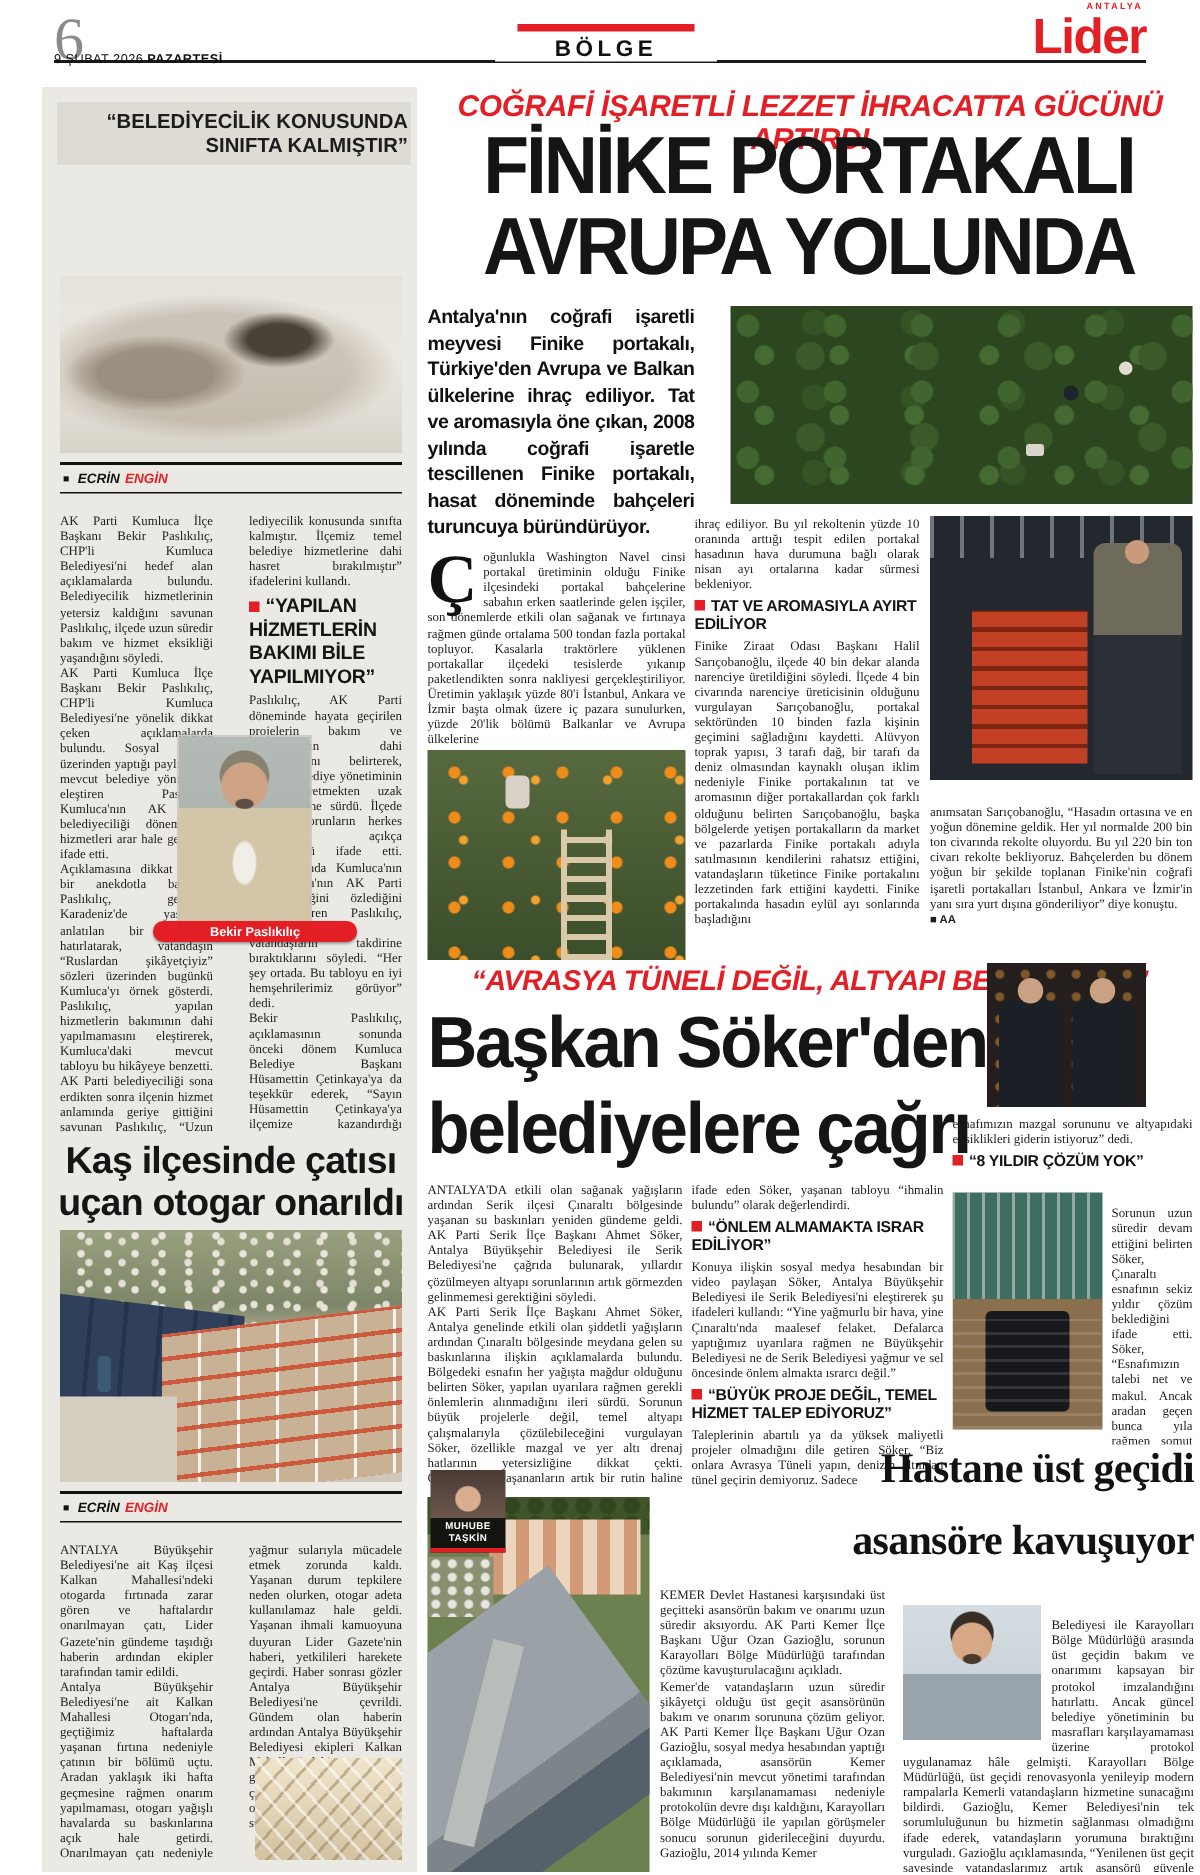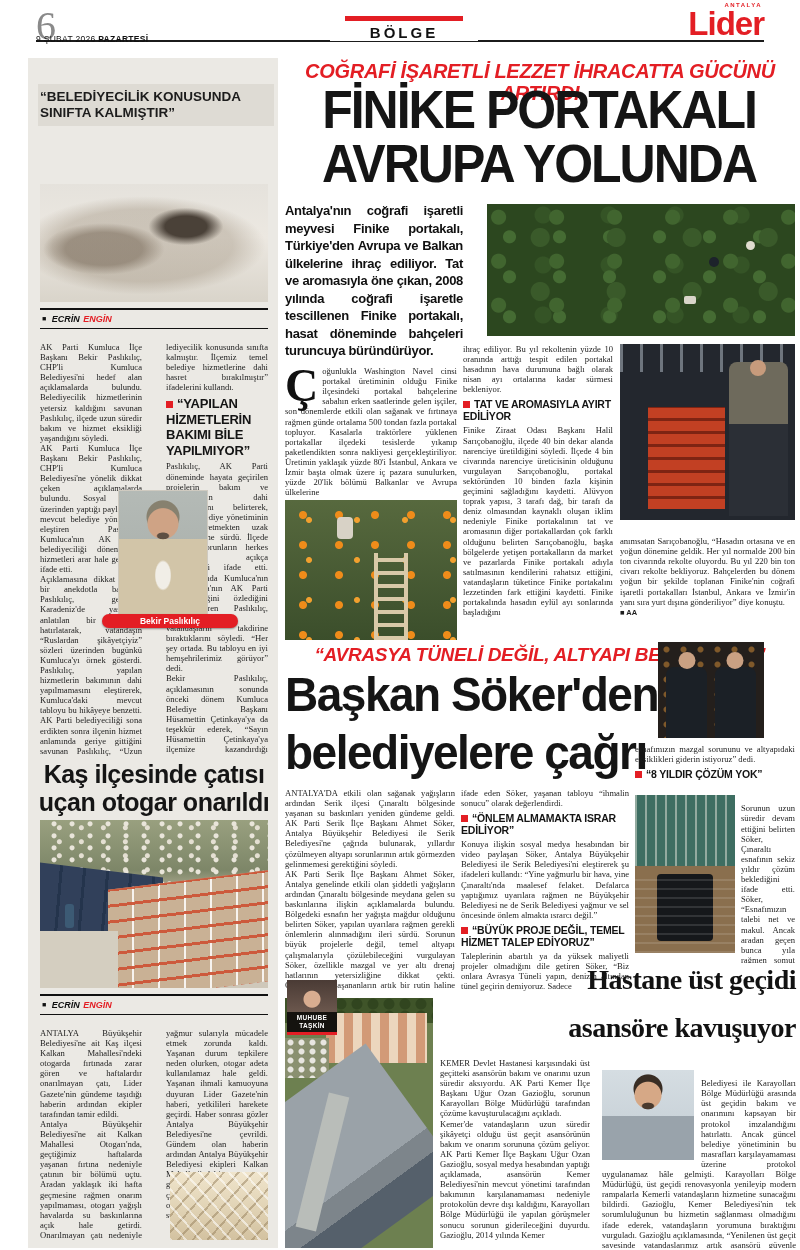--- a/index.html
+++ b/index.html
@@ -126,22 +126,22 @@
      text-align:center;padding:2px 1px;border-bottom:3px solid #e31e24;letter-spacing:.3px;}
   .ph-gazioglu{float:left;width:92px;height:90px;margin:2px 7px 2px 0;background:
      radial-gradient(ellipse 9px 5px at 50% 40%,#4a3a2e 0 60%,transparent 75%),
      radial-gradient(circle at 50% 28%,#d6a886 0 13px,transparent 14px),
      radial-gradient(circle at 50% 21%,#382d24 0 14px,transparent 15px),
      linear-gradient(180deg,rgba(0,0,0,0) 0 46px,#99a3ab 46px),
      linear-gradient(180deg,#d5dde2,#c2ccd3);}
   .flood-wrap{float:left;width:100px;height:158px;margin:2px 6px 2px 0;position:relative;}
 
   
-  .a1-kicker{left:38px;top:84px;width:232px;background:#dedbd4;padding:5px 2px;
-             font-size:13.5px;line-height:16px;font-weight:bold;text-align:left;color:#1c1c1c;}
+  .a1-kicker{left:38px;top:68px;width:232px;background:#dedbd4;padding:5px 2px;
+             font-size:13.5px;line-height:16px;font-weight:bold;text-align:right;color:#1c1c1c;}
   .a1-headline{left:32px;top:108px;width:244px;font-size:30px;line-height:33px;}
   .a1-photo{left:40px;top:184px;width:228px;height:118px;}
   .a1-byline{left:40px;top:308px;width:224px;}
   .a1-body{left:40px;top:342px;width:228px;height:414px;}
   .a1-subhead{font-size:13px;line-height:15.5px;}
   .a1-portrait{left:118px;top:490px;width:88px;height:136px;border:1px solid #cfcac0;}
   .a1-caption{left:102px;top:614px;width:120px;}
 
   
   .a2-headline{left:32px;top:760px;width:244px;font-size:25px;line-height:28px;}
@@ -288,21 +288,21 @@
     <div>Başkan Söker'den</div>
     <div>belediyelere çağrı</div>
   </div>
   <div class="abs ph ph-twomen s-photo-men">
     <div class="fig" style="left:8%;"></div>
     <div class="fig" style="right:8%;"></div>
   </div>
   <div class="abs body-text s-col1">ANTALYA'DA etkili olan sağanak yağışların ardından Serik ilçesi Çınaraltı bölgesinde yaşanan su baskınları yeniden gündeme geldi. AK Parti Serik İlçe Başkanı Ahmet Söker, Antalya Büyükşehir Belediyesi ile Serik Belediyesi'ne çağrıda bulunarak, yıllardır çözülmeyen altyapı sorunlarının artık görmezden gelinmemesi gerektiğini söyledi.
 AK Parti Serik İlçe Başkanı Ahmet Söker, Antalya genelinde etkili olan şiddetli yağışların ardından Çınaraltı bölgesinde meydana gelen su baskınlarına ilişkin açıklamalarda bulundu. Bölgedeki esnafın her yağışta mağdur olduğunu belirten Söker, yapılan uyarılara rağmen gerekli önlemlerin alınmadığını ileri sürdü. Sorunun büyük projelerle değil, temel altyapı çalışmalarıyla çözülebileceğini vurgulayan Söker, özellikle mazgal ve yer altı drenaj hatlarının yetersizliğine dikkat çekti. Çınaraltı'nda yaşananların artık bir rutin haline geldiğini</div>
   <div class="abs s-col2">
-    <div class="body-text">ifade eden Söker, yaşanan tabloyu “ihmalin sonucu” olarak değerlendirdi.</div>
+    <div class="body-text">ifade eden Söker, yaşanan tabloyu “ihmalin bulundu” olarak değerlendirdi.</div>
     <div class="subhead">
       <span class="red-sq"></span><span>“ÖNLEM ALMAMAKTA ISRAR EDİLİYOR”</span>
     </div>
     <div class="body-text">Konuya ilişkin sosyal medya hesabından bir video paylaşan Söker, Antalya Büyükşehir Belediyesi ile Serik Belediyesi'ni eleştirerek şu ifadeleri kullandı: “Yine yağmurlu bir hava, yine Çınaraltı'nda maalesef felaket. Defalarca yaptığımız uyarılara rağmen ne Büyükşehir Belediyesi ne de Serik Belediyesi yağmur ve sel öncesinde önlem almakta ısrarcı değil.”</div>
     <div class="subhead">
       <span class="red-sq"></span><span>“BÜYÜK PROJE DEĞİL, TEMEL HİZMET TALEP EDİYORUZ”</span>
     </div>
     <div class="body-text">Taleplerinin abartılı ya da yüksek maliyetli projeler olmadığını dile getiren Söker, “Biz onlara Avrasya Tüneli yapın, denizin altından tünel geçirin demiyoruz. Sadece</div>
   </div>
   <div class="abs s-col3">

